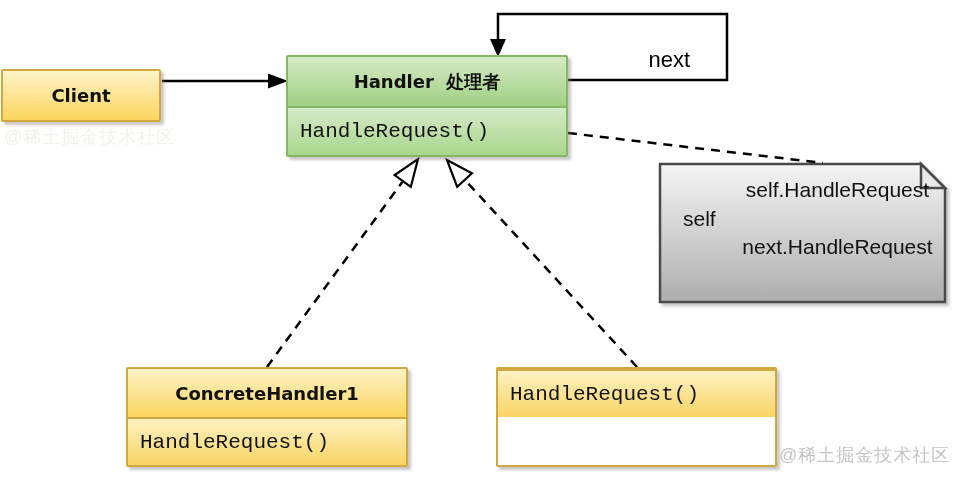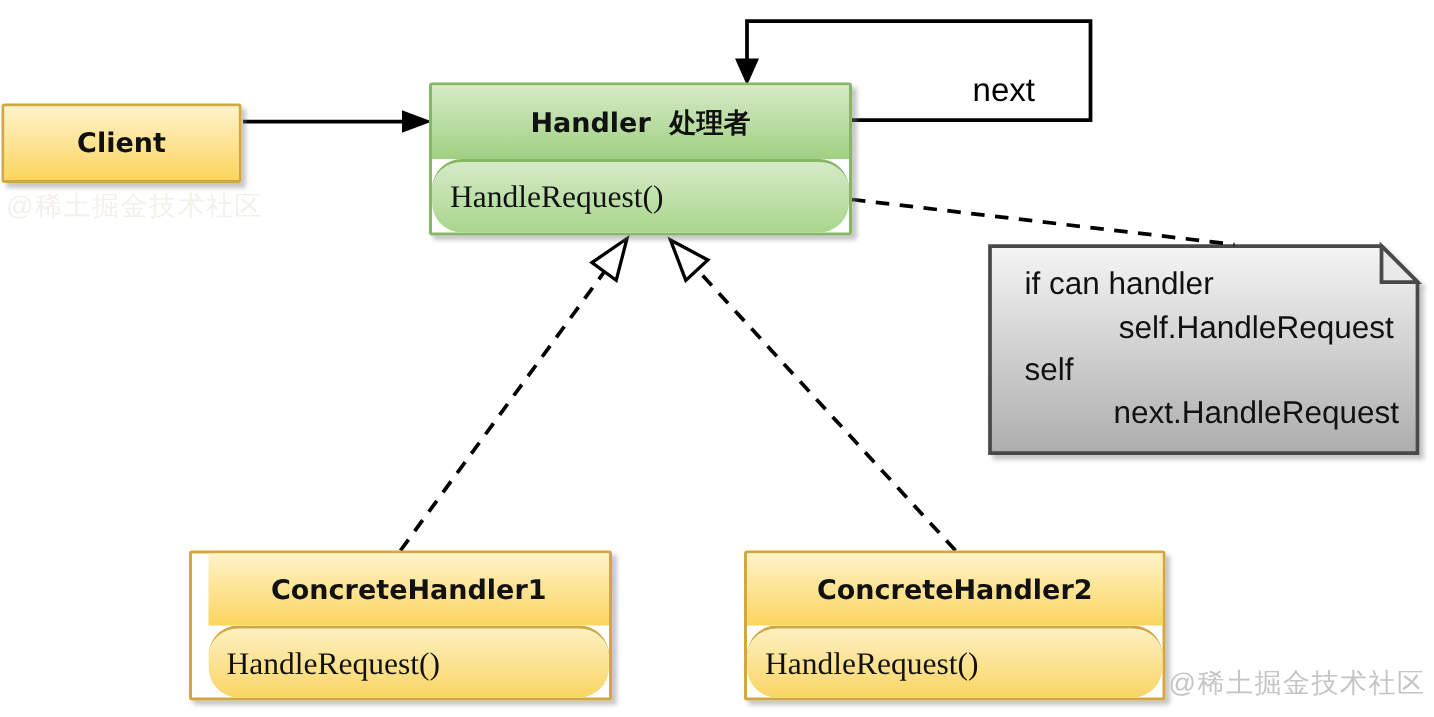--- a/index.html
+++ b/index.html
@@ -33,42 +33,41 @@
     justify-content: center;
     font-family: "DejaVu Sans", sans-serif;
     font-weight: bold;
     font-size: 18px;
     color: #111;
     white-space: pre;
   }
   .uml-box .method {
     justify-content: flex-start;
     padding-left: 12px;
-    font-family: Liberation Serif, serif;
+    font-family: Liberation Mono, monospace;
     font-size: 21px;
     color: #111;
     border-top: 2px solid;
     border-top-color: inherit;
-    border-radius: 20px;
   }
   
   .yellow { border-color: #d1a73e; }
   .yellow .title { background: linear-gradient(#fef3c9, #fbd55e); border-top-color: #d1a73e; }
   .yellow .method { background: linear-gradient(#fdf1c2, #fad564); border-top-color: #d1a73e; }
   
   .green { border-color: #86b765; }
   .green .title { background: linear-gradient(#d6eac6, #9fd082); }
   .green .method { background: linear-gradient(#d6eac8, #a8d68c); border-top-color: #86b765; }
 
   .box-client   { left: 1px;   top: 69px;  width: 160px; height: 53px; }
   .box-client .title { height: 49px; }
   .box-handler  { left: 286px; top: 55px;  width: 282px; height: 102px; }
   .box-handler .title  { height: 49px; text-align: right; }
   .box-handler .method { height: 49px; }
-  .box-ch1      { left: 126px; top: 367px; width: 282px; height: 100px; padding-left: 11px; }
+  .box-ch1      { left: 126px; top: 367px; width: 282px; height: 100px; }
   .box-ch2      { left: 496px; top: 367px; width: 281px; height: 100px; }
   .box-ch1 .title, .box-ch2 .title   { height: 48px; }
   .box-ch1 .method, .box-ch2 .method { height: 48px; }
 
   .next-label {
     position: absolute;
     left: 585px; top: 47px;
     width: 105px; height: 28px;
     text-align: right;
     font-size: 22px;
@@ -153,31 +152,29 @@
   </div>
 
   <div class="uml-box green box-handler">
     <div class="compartment title">Handler  处理者</div>
     <div class="compartment method">HandleRequest()</div>
   </div>
 
   <div class="next-label">next</div>
 
   <div class="note-text">
-    <div class="line">if can handler</div>
     <div class="line indent">self.HandleRequest</div>
     <div class="line">self</div>
     <div class="line indent">next.HandleRequest</div>
   </div>
 
   <div class="uml-box yellow box-ch1">
     <div class="compartment title">ConcreteHandler1</div>
     <div class="compartment method">HandleRequest()</div>
   </div>
 
   <div class="uml-box yellow box-ch2">
-    <div class="compartment title">ConcreteHandler2</div>
     <div class="compartment method">HandleRequest()</div>
   </div>
 
   <div class="watermark">@稀土掘金技术社区</div>
 
 </div>
 
 </body></html>

